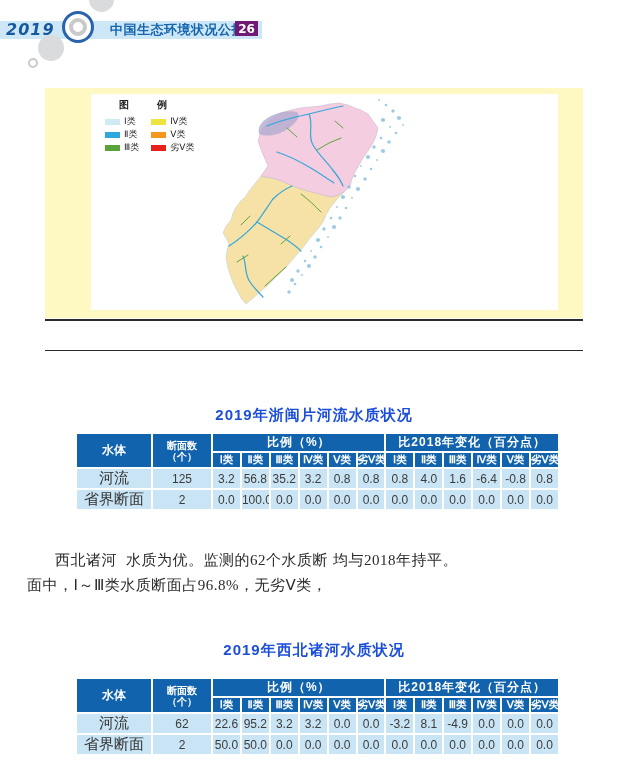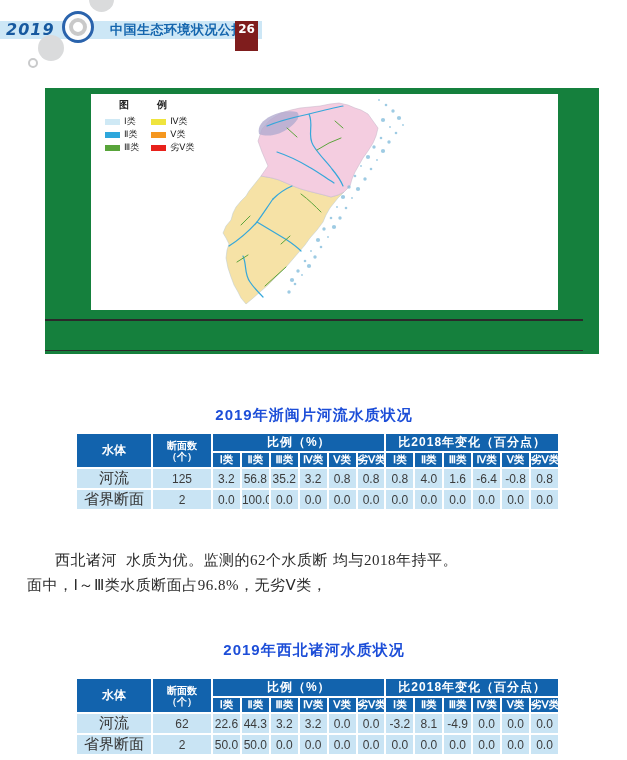--- a/index.html
+++ b/index.html
@@ -6,36 +6,36 @@
   body{width:627px;height:760px;overflow:hidden;font-family:"Liberation Sans",sans-serif;}
   .page{position:relative;width:627px;height:760px;background:#ffffff;overflow:hidden;}
 
   
   .banner{position:absolute;left:0;top:21px;width:262px;height:18px;background:#cde7f6;}
   .year{position:absolute;left:6px;top:21px;height:18px;line-height:18px;
         font-family:"DejaVu Sans",sans-serif;font-style:italic;font-weight:bold;
         font-size:16px;letter-spacing:1px;color:#17599f;}
   .doc-title{position:absolute;left:110px;top:21px;height:18px;line-height:18px;
         font-weight:bold;font-size:13px;color:#1566ae;letter-spacing:0.5px;}
-  .page-num{position:absolute;left:235px;top:21px;width:23px;height:30px;background:#7f1d1d;
+  .page-num{position:absolute;left:235px;top:21px;width:23px;height:15px;background:#701a75;
         color:#fff;font-weight:bold;font-size:12px;line-height:17px;text-align:center;
         font-family:"DejaVu Sans",sans-serif;}
   .logo-ring{position:absolute;left:62px;top:11px;width:32px;height:32px;border:3px solid #2a63ac;
         border-radius:50%;background:#fdfdfd;box-sizing:border-box;}
   .logo-inner{position:absolute;left:50%;top:50%;transform:translate(-50%,-50%);
         width:18px;height:18px;border:4px solid #c9c9c9;border-radius:50%;background:#fff;
         box-sizing:border-box;}
   .gc{position:absolute;border-radius:50%;background:#dadbdc;}
   .gc1{left:89px;top:-13px;width:25px;height:25px;}
   .gc2{left:38px;top:35px;width:26px;height:26px;}
   .gc3{position:absolute;left:28px;top:58px;width:10px;height:10px;border:2px solid #c9cacb;
         border-radius:50%;background:transparent;box-sizing:border-box;}
 
   
-  .map-panel{position:absolute;left:45px;top:88px;width:538px;height:266px;background:#15803d;padding-left:16px;}
+  .map-panel{position:absolute;left:45px;top:88px;width:538px;height:230px;background:#fef9c3;}
   .map-white{position:absolute;left:46px;top:6px;width:467px;height:216px;background:#ffffff;}
   .map-svg{position:absolute;left:0;top:0;width:467px;height:216px;}
   .legend{position:absolute;left:14px;top:4px;z-index:2;}
   .legend-title{font-weight:bold;font-size:10px;color:#222;letter-spacing:9px;padding-left:14px;}
   .legend-grid{display:grid;grid-template-rows:repeat(3,13px);grid-auto-flow:column;
         column-gap:12px;margin-top:3px;}
   .legend-item{display:flex;align-items:center;gap:4px;font-size:9px;color:#222;}
   .legend-swatch{width:15px;height:6px;display:inline-block;}
 
   .fig-rule{position:absolute;left:45px;width:538px;background:#2a2a2a;}
@@ -297,21 +297,21 @@
           <th class="ch">Ⅳ类</th>
           <th class="ch">Ⅴ类</th>
           <th class="ch">劣Ⅴ类</th>
         </tr>
       </thead>
       <tbody>
         <tr>
           <td class="rowname">河流</td>
           <td>62</td>
           <td>22.6</td>
-          <td>44.3</td>
+          <td>95.2</td>
           <td>3.2</td>
           <td>3.2</td>
           <td>0.0</td>
           <td>0.0</td>
           <td>-3.2</td>
           <td>8.1</td>
           <td>-4.9</td>
           <td>0.0</td>
           <td>0.0</td>
           <td>0.0</td>

